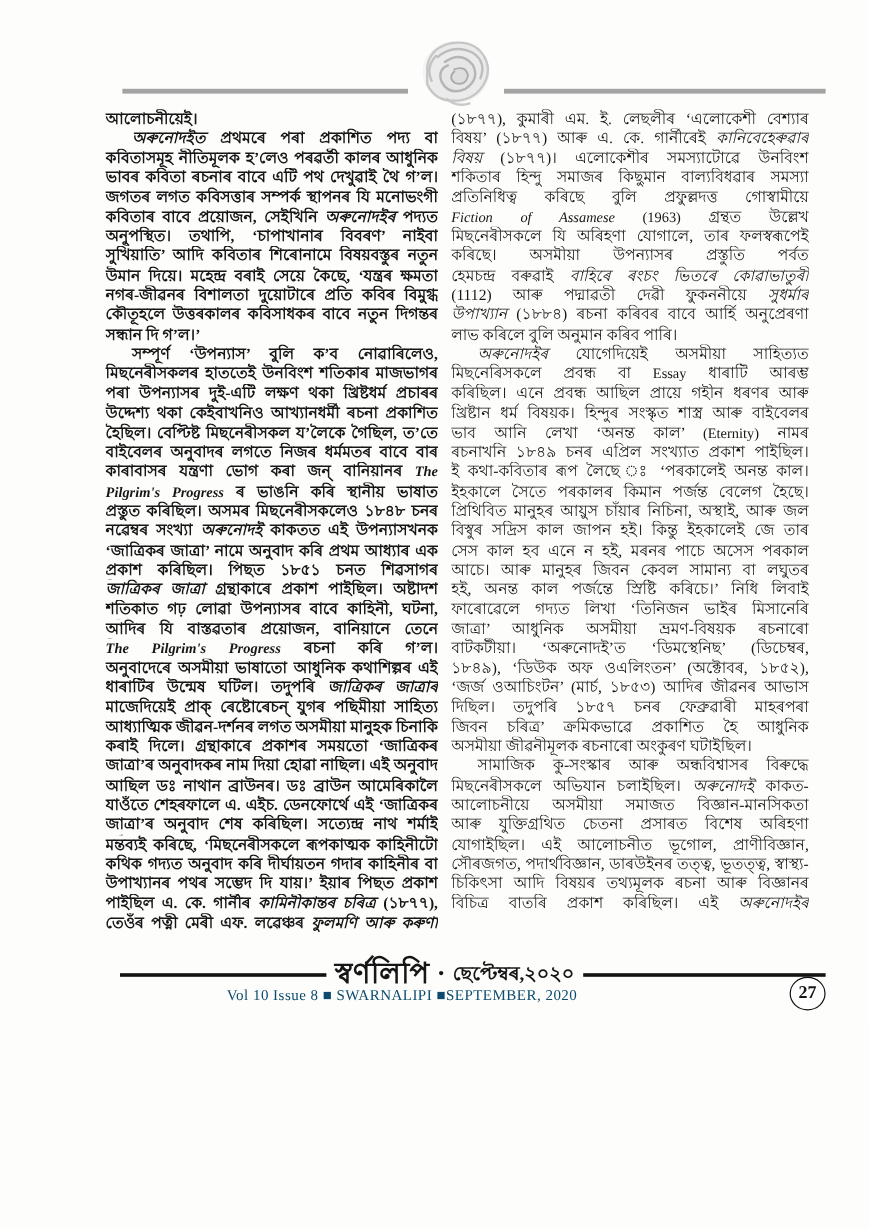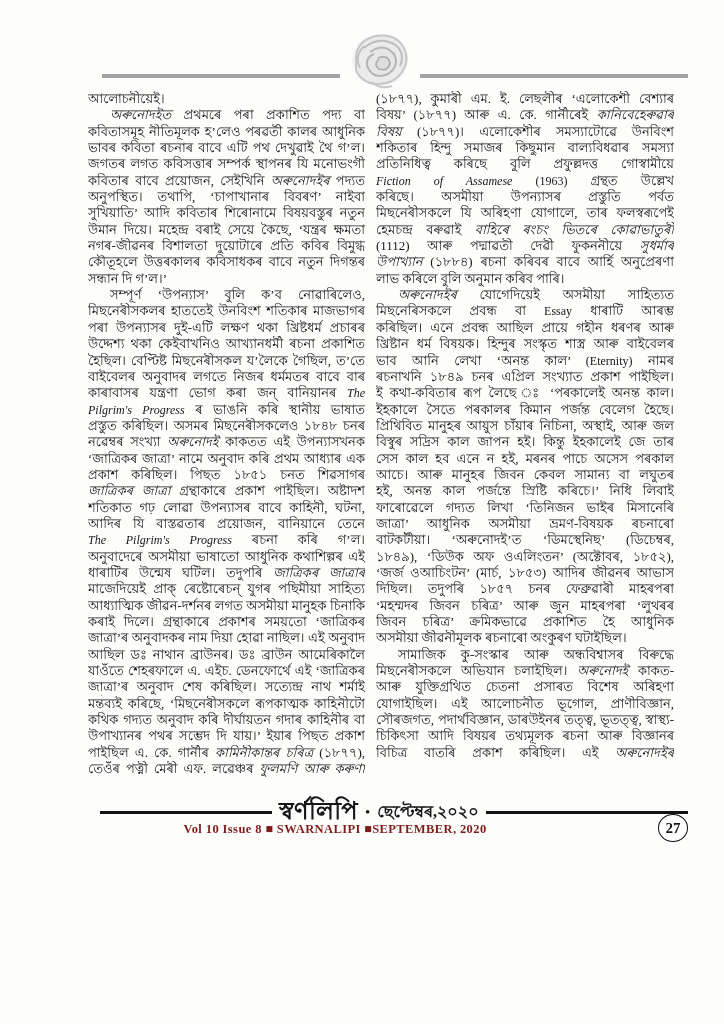--- a/index.html
+++ b/index.html
@@ -15,21 +15,21 @@
   .top-rule{position:absolute;height:4px;background:#a3a3a3;top:74px;}
   .top-rule.left{left:102px;width:238px;}
   .top-rule.right{left:420px;width:268px;}
   .emblem{position:absolute;left:342px;top:28px;width:76px;height:66px;}
   
   .columns{
     position:absolute;left:88px;top:91px;width:586px;
     display:flex;gap:11px;
   }
   .col{overflow:hidden;}
-  .col.left{width:277px;}
+  .col.left{width:277px;font-weight:bold;}
   .col.right{width:298px;}
   .line{
     height:16.35px;line-height:16.35px;overflow:hidden;
     text-align:justify;text-align-last:justify;
     font-size:13px;white-space:normal;
   }
   .line.end{text-align-last:left;}
   .line.indent{text-indent:22px;}
   .as{font-family:"Liberation Serif","DejaVu Serif",serif;}
   .as.it{font-style:italic;}
@@ -42,21 +42,21 @@
   }
   .m-rule{height:3px;background:#121212;}
   .m-rule.l{width:172px;}
   .m-rule.r{flex:1;}
   .masthead-name{font-weight:bold;font-size:24px;letter-spacing:0.5px;white-space:nowrap;}
   .masthead-bullet{font-size:15px;line-height:22px;}
   .masthead-date{font-weight:bold;font-size:16px;white-space:nowrap;}
   .volume-line{
     position:absolute;left:100px;top:822px;width:470px;
     text-align:center;font-size:12.5px;letter-spacing:0.4px;
-    font-family:"Liberation Serif","DejaVu Serif",serif;color:#7f1d1d;font-weight:bold;
+    font-family:"Liberation Serif","DejaVu Serif",serif;color:#0c4a6e;
   }
   .page-number{
     position:absolute;left:658px;top:814px;width:28px;height:26px;
     border:1.7px solid #0e0e0e;border-radius:50%;
     text-align:center;line-height:26px;font-weight:bold;font-size:15px;
     background:#fff;
   }
 </style>
 </head>
 <body>
@@ -123,22 +123,22 @@
         <div class="line"><span class="as">পাইছিল এ. কে. গাৰ্নীৰ </span><span class="as it">কামিনীকান্তৰ চৰিত্ৰ</span><span class="as"> (১৮৭৭),</span></div>
         <div class="line"><span class="as">তেওঁৰ পত্নী মেৰী এফ. লৱেঞ্চৰ </span><span class="as it">ফুলমণি আৰু কৰুণা</span></div>
       </div>
     <div class="col right">
         <div class="line"><span class="as">(১৮৭৭), কুমাৰী এম. ই. লেছলীৰ ‘এলোকেশী বেশ্যাৰ</span></div>
         <div class="line"><span class="as">বিষয়’ (১৮৭৭) আৰু এ. কে. গাৰ্নীৰেই </span><span class="as it">কানিবেহেৰুৱাৰ</span></div>
         <div class="line"><span class="as it">বিষয়</span><span class="as"> (১৮৭৭)। এলোকেশীৰ সমস্যাটোৱে উনবিংশ</span></div>
         <div class="line"><span class="as">শকিতাৰ হিন্দু সমাজৰ কিছুমান বাল্যবিধৱাৰ সমস্যা</span></div>
         <div class="line"><span class="as">প্ৰতিনিধিত্ব কৰিছে বুলি প্ৰফুল্লদত্ত গোস্বামীয়ে</span></div>
         <div class="line"><span class="en it">Fiction of Assamese</span><span class="en"> (1963) </span><span class="as">গ্ৰন্থত উল্লেখ</span></div>
+        <div class="line"><span class="as">মিছনেৰীসকলে যি অৰিহণা যোগালে, তাৰ ফলস্বৰূপেই</span></div>
         <div class="line"><span class="as">কৰিছে। অসমীয়া উপন্যাসৰ প্ৰস্তুতি পৰ্বত</span></div>
-        <div class="line"><span class="as">মিছনেৰীসকলে যি অৰিহণা যোগালে, তাৰ ফলস্বৰূপেই</span></div>
         <div class="line"><span class="as">হেমচন্দ্ৰ বৰুৱাই </span><span class="as it">বাহিৰে ৰংচং ভিতৰে কোৱাভাতুৰী</span></div>
         <div class="line"><span class="as">(1112) আৰু পদ্মাৱতী দেৱী ফুকননীয়ে </span><span class="as it">সুধৰ্মাৰ</span></div>
         <div class="line"><span class="as it">উপাখ্যান</span><span class="as"> (১৮৮৪) ৰচনা কৰিবৰ বাবে আৰ্হি অনুপ্ৰেৰণা</span></div>
         <div class="line end"><span class="as">লাভ কৰিলে বুলি অনুমান কৰিব পাৰি।</span></div>
         <div class="line indent"><span class="as it">অৰুনোদইৰ</span><span class="as"> যোগেদিয়েই অসমীয়া সাহিত্যত</span></div>
         <div class="line"><span class="as">মিছনেৰিসকলে প্ৰবন্ধ বা </span><span class="en">Essay</span><span class="as"> ধাৰাটি আৰম্ভ</span></div>
         <div class="line"><span class="as">কৰিছিল। এনে প্ৰবন্ধ আছিল প্ৰায়ে গহীন ধৰণৰ আৰু</span></div>
         <div class="line"><span class="as">খ্ৰিষ্টান ধৰ্ম বিষয়ক। হিন্দুৰ সংস্কৃত শাস্ত্ৰ আৰু বাইবেলৰ</span></div>
         <div class="line"><span class="as">ভাব আনি লেখা ‘অনন্ত কাল’ </span><span class="en">(Eternity)</span><span class="as"> নামৰ</span></div>
         <div class="line"><span class="as">ৰচনাখনি ১৮৪৯ চনৰ এপ্ৰিল সংখ্যাত প্ৰকাশ পাইছিল।</span></div>
@@ -148,25 +148,25 @@
         <div class="line"><span class="as">বিস্বুৰ সদ্ৰিস কাল জাপন হই। কিন্তু ইহকালেই জে তাৰ</span></div>
         <div class="line"><span class="as">সেস কাল হব এনে ন হই, মৰনৰ পাচে অসেস পৰকাল</span></div>
         <div class="line"><span class="as">আচে। আৰু মানুহৰ জিবন কেবল সামান্য বা লঘুতৰ</span></div>
         <div class="line"><span class="as">হই, অনন্ত কাল পৰ্জন্তে স্ৰিষ্টি কৰিচে।’ নিধি লিবাই</span></div>
         <div class="line"><span class="as">ফাৰোৱেলে গদ্যত লিখা ‘তিনিজন ভাইৰ মিসানেৰি</span></div>
         <div class="line"><span class="as">জাত্ৰা’ আধুনিক অসমীয়া ভ্ৰমণ-বিষয়ক ৰচনাৰো</span></div>
         <div class="line"><span class="as">বাটকটীয়া। ‘অৰুনোদই’ত ‘ডিমস্থেনিছ’ (ডিচেম্বৰ,</span></div>
         <div class="line"><span class="as">১৮৪৯), ‘ডিউক অফ ওএলিংতন’ (অক্টোবৰ, ১৮৫২),</span></div>
         <div class="line"><span class="as">‘জৰ্জ ওআচিংটন’ (মাৰ্চ, ১৮৫৩) আদিৰ জীৱনৰ আভাস</span></div>
         <div class="line"><span class="as">দিছিল। তদুপৰি ১৮৫৭ চনৰ ফেব্ৰুৱাৰী মাহৰপৰা</span></div>
-        <div class="line"><span class="as">‘মহম্মদৰ জিবন চৰিত্ৰ’ আৰু জুন মাহৰপৰা ‘লুথৰৰ</span></div>
         <div class="line"><span class="as">জিবন চৰিত্ৰ’ ক্ৰমিকভাৱে প্ৰকাশিত হৈ আধুনিক</span></div>
         <div class="line end"><span class="as">অসমীয়া জীৱনীমূলক ৰচনাৰো অংকুৰণ ঘটাইছিল।</span></div>
         <div class="line indent"><span class="as">সামাজিক কু-সংস্কাৰ আৰু অন্ধবিশ্বাসৰ বিৰুদ্ধে</span></div>
         <div class="line"><span class="as">মিছনেৰীসকলে অভিযান চলাইছিল। </span><span class="as it">অৰুনোদই</span><span class="as"> কাকত-</span></div>
+        <div class="line"><span class="as">আলোচনীয়ে অসমীয়া সমাজত বিজ্ঞান-মানসিকতা</span></div>
         <div class="line"><span class="as">আৰু যুক্তিগ্ৰথিত চেতনা প্ৰসাৰত বিশেষ অৰিহণা</span></div>
         <div class="line"><span class="as">যোগাইছিল। এই আলোচনীত ভূগোল, প্ৰাণীবিজ্ঞান,</span></div>
         <div class="line"><span class="as">সৌৰজগত, পদাৰ্থবিজ্ঞান, ডাৰউইনৰ তত্ত্ব, ভূতত্ত্ব, স্বাস্থ্য-</span></div>
         <div class="line"><span class="as">চিকিৎসা আদি বিষয়ৰ তথ্যমূলক ৰচনা আৰু বিজ্ঞানৰ</span></div>
         <div class="line"><span class="as">বিচিত্ৰ বাতৰি প্ৰকাশ কৰিছিল। এই </span><span class="as it">অৰুনোদইৰ</span></div>
       </div>
   </div>
 
   <div class="masthead-row">
     <div class="m-rule l"></div>

